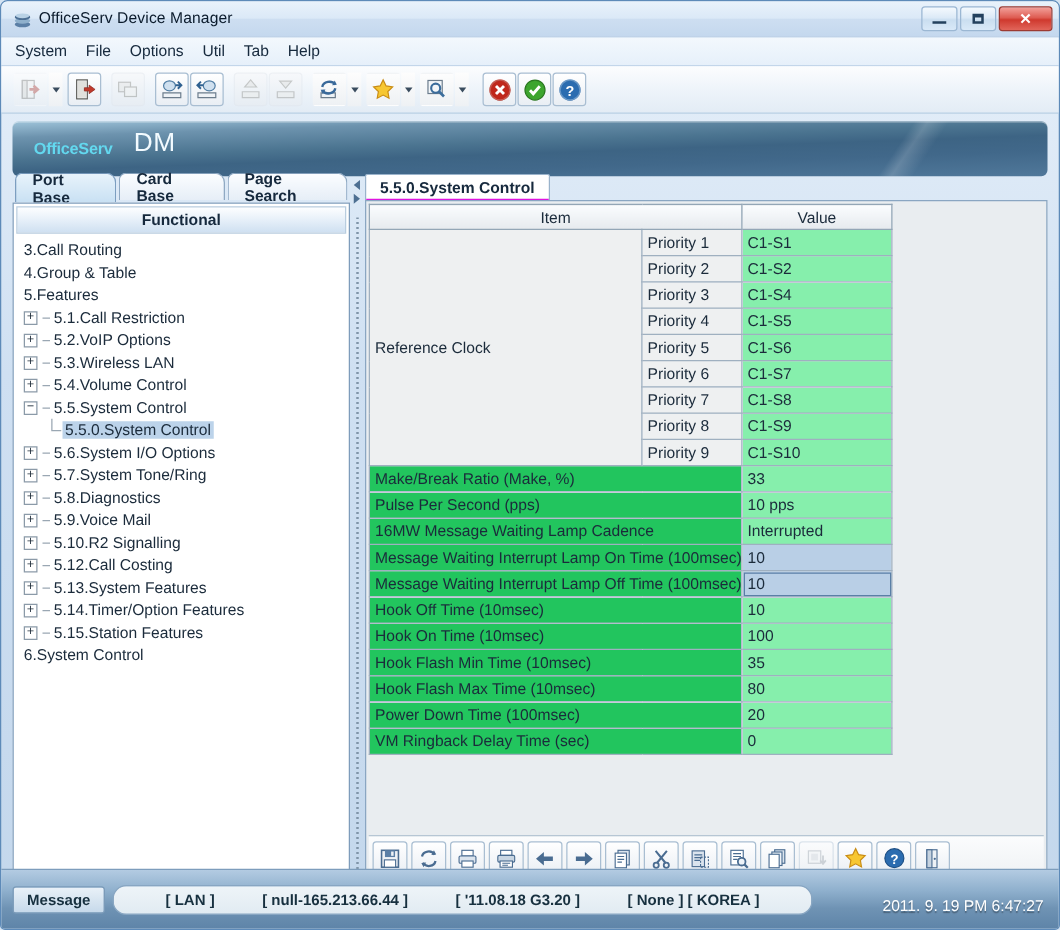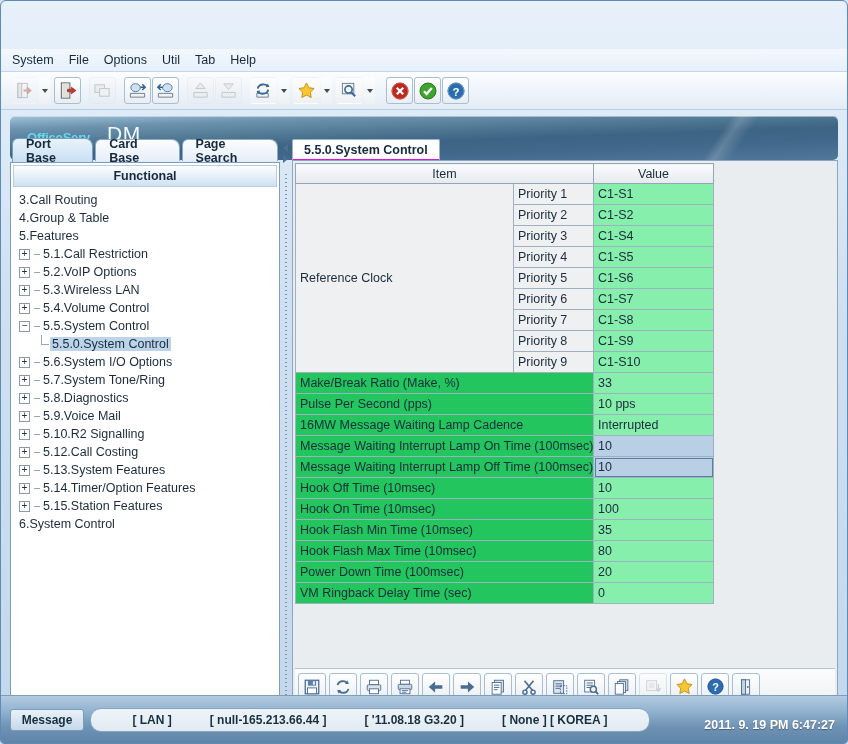--- a/index.html
+++ b/index.html
@@ -44,21 +44,20 @@
     border-color: #9c3a32; color: #fff; font-weight: bold; font-size: 12px;
   }
   .glyph-min { width: 11px; height: 2px; background: #23415e; margin-top: 6px; }
   .glyph-max { width: 9px; height: 8px; border: 2px solid #23415e; border-top-width: 3px; }
 
   
   .menubar {
     height: 23px; display: flex; align-items: center; padding-left: 11px;
     background: linear-gradient(180deg,#f3f8fd,#e6f0fa);
     border-bottom: 1px solid #c3d6ea;
-    margin-top: 48px;
   }
   .menubar .mi {
     font-size: 12.5px; color: #16293d; padding: 2px 9px 2px 0; margin-right: 6px;
     cursor: default;
   }
 
   
   .toolbar {
     height: 38px; display: flex; align-items: center; padding-left: 10px; gap: 0px;
     background: linear-gradient(180deg,#fcfdfe 0%,#eef4fa 50%,#e3ecf5 100%);
@@ -100,21 +99,21 @@
   .banner .b2 {
     position:absolute; left:85px; top:6px; font-size:21px; color:#f3fbff;
     letter-spacing:.5px; font-weight:400;margin-left:12px;
   }
 
   
   .body { position:absolute; left:0; top:135px; right:0; bottom:32px; }
 
   
   .leftpane { position:absolute; left:9px; top:2px; width:270px; bottom:4px; }
-  .tabrow { display:flex; align-items:center; height:24px; padding-left:2px; }
+  .tabrow { display:flex; align-items:flex-start; height:24px; padding-left:2px; }
   .ptab {
     height: 22px; padding: 0 13px; margin-right: 2px;
     display:flex; align-items:center; justify-content:center;
     font-size:12.5px; font-weight:bold; color:#16293d;
     border:1px solid #8fa9c3; border-bottom:none;
     border-radius: 6px 8px 0 0;
     background: linear-gradient(180deg,#fbfdff,#e6eef7);
   }
   .ptab.active {
     background: linear-gradient(180deg,#e8f3fb,#c8e0f3);
@@ -219,31 +218,51 @@
   }
   .infobox {
     margin-left:6px; height:24px; flex:0 0 auto; width:560px;
     display:flex;align-items:center;justify-content:center; gap:38px;
     font-size:12px;font-weight:bold;color:#17303f;
     background:linear-gradient(180deg,#eef4f8,#e1ebf2);
     border:1px solid #88a6c2; border-radius:11px;
   }
   .clock {
     margin-left:auto; margin-right:12px;
-    font-size:12.5px; font-weight:bold; color:#ffffff;
+    font-size:12.5px; font-weight:normal; color:#ffffff;
     text-shadow:0 1px 1px rgba(0,0,0,.35);
     margin-top:10px;
   }
   svg { display:block; }
 </style>
 </head>
 <body>
 
 <div class="window">
 
+  <div class="titlebar">
+    <span class="tb-icon">
+      <svg width="16" height="16" viewBox="0 0 16 16">
+        <ellipse cx="8" cy="11.5" rx="6.2" ry="2.3" fill="#5b7fa6"></ellipse>
+        <ellipse cx="8" cy="8.6" rx="6.2" ry="2.3" fill="#8fb0cc"></ellipse>
+        <ellipse cx="8" cy="5.7" rx="6.2" ry="2.3" fill="#4c6f94"></ellipse>
+        <ellipse cx="8" cy="4.6" rx="5.4" ry="1.9" fill="#b9d2e6"></ellipse>
+      </svg>
+    </span>
+    <span class="tb-title">OfficeServ Device Manager</span>
+    <div class="win-btns">
+      <div class="win-btn">
+          <span class="glyph-min"></span>
+        </div>
+      <div class="win-btn">
+          <span class="glyph-max"></span>
+        </div>
+      <div class="win-btn close">✕</div>
+    </div>
+  </div>
 
   <div class="menubar">
     <span class="mi">System</span>
     <span class="mi">File</span>
     <span class="mi">Options</span>
     <span class="mi">Util</span>
     <span class="mi">Tab</span>
     <span class="mi">Help</span>
   </div>
 

